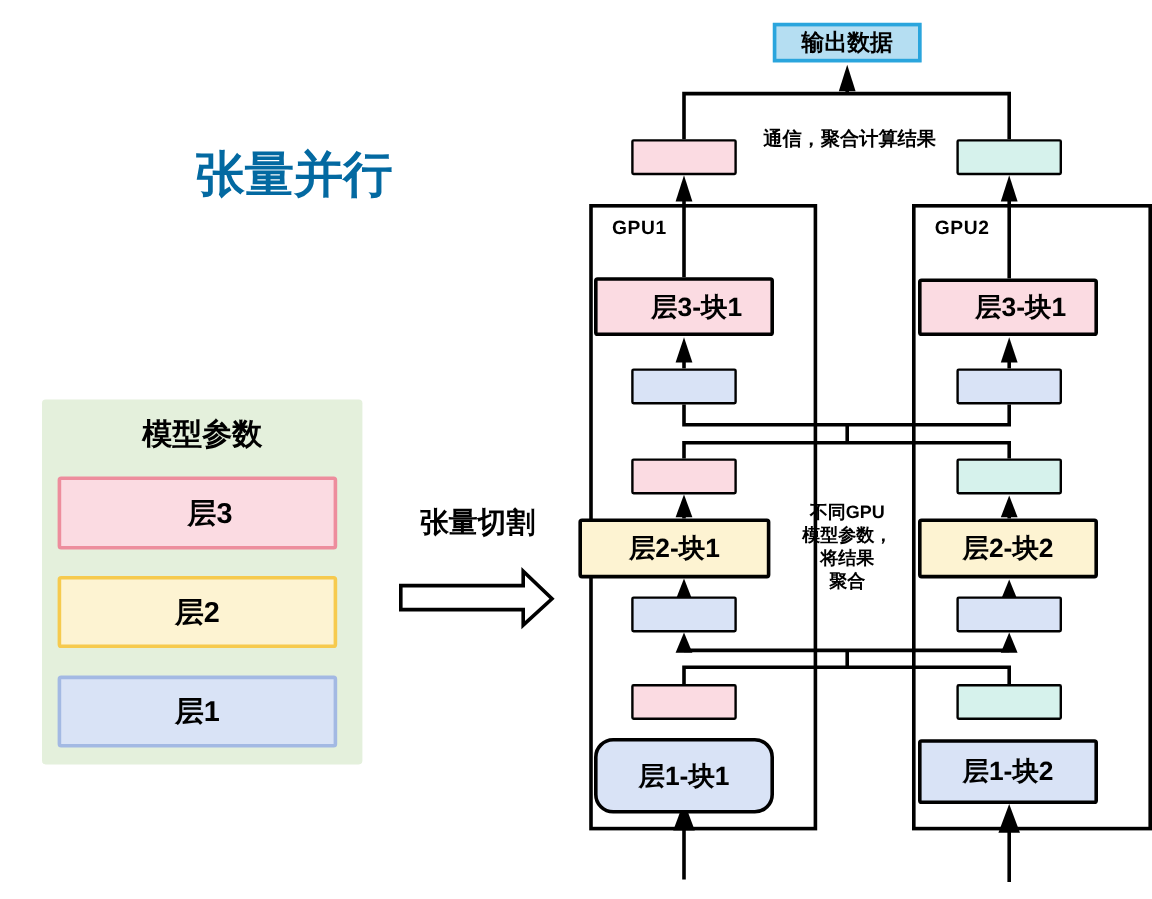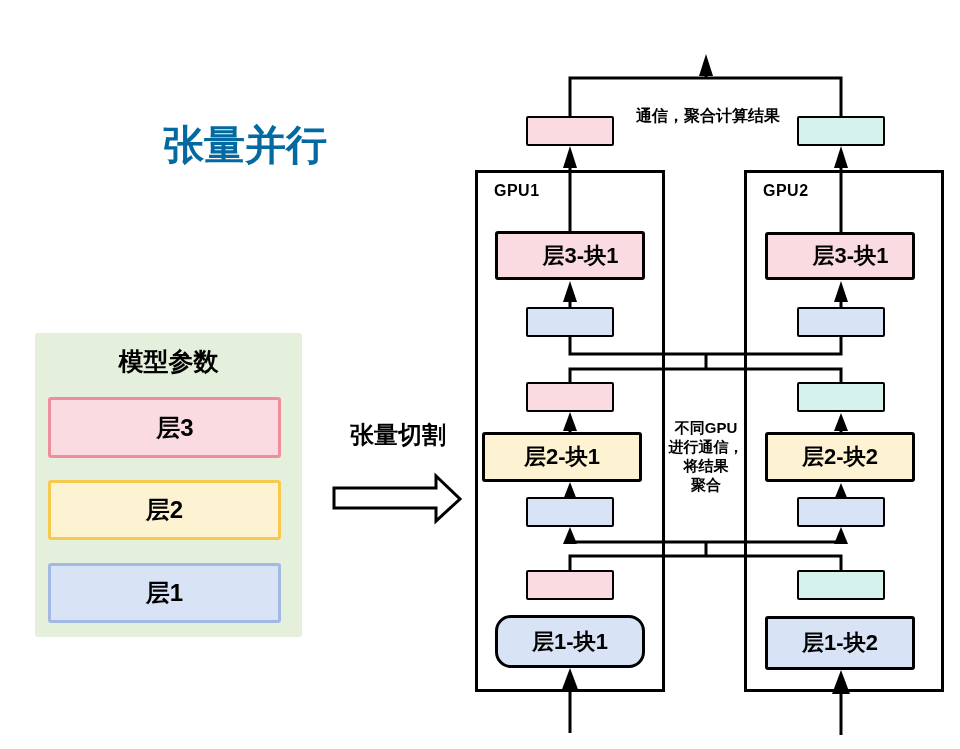--- a/index.html
+++ b/index.html
@@ -23,29 +23,29 @@
 
   .pink{background:var(--c-pink_fill,#fbdbe2);border-color:var(--c-pink_border,#ed8d9d);padding-left:21px;}
   .yellow{background:var(--c-yellow_fill,#fdf3d2);border-color:var(--c-yellow_border,#f6ca4e);}
   .blue{background:var(--c-blue_fill,#d9e3f6);border-color:var(--c-blue_border,#a3b9e3);}
   .teal{background:var(--c-teal_fill,#d6f2ec);border-color:var(--c-teal_border,#8cdacc);}
 
   .transform-label{left:335px;top:419px;width:126px;text-align:center;font-size:24px;font-weight:bold;white-space:nowrap;}
 
   .connectors{position:absolute;left:0;top:0;z-index:1;}
 
-  .gpu-box{border:3px solid #000;z-index:0;}
+  .gpu-box{border:3px solid #000;z-index:0;margin-left:16px;}
   .gpu1{left:475px;top:170px;width:190px;height:522px;}
   .gpu2{left:744px;top:170px;width:200px;height:522px;}
   .gpu-label{position:absolute;top:9px;left:16px;font-size:16px;font-weight:bold;letter-spacing:0.5px;}
 
   .block{border:3px solid;border-radius:3px;font-size:22px;font-weight:bold;z-index:2;}
   .g1-l3{left:495px;top:231px;width:150px;height:49px;}
   .g1-l2{left:482px;top:432px;width:160px;height:50px;}
-  .g1-l1{left:495px;top:615px;width:150px;height:53px;border-radius:16px;}
+  .g1-l1{left:495px;top:615px;width:150px;height:63px;border-radius:16px;}
   .g2-l3{left:765px;top:232px;width:150px;height:48px;}
   .g2-l2{left:765px;top:432px;width:150px;height:50px;}
   .g2-l1{left:765px;top:616px;width:150px;height:54px;}
 
   .small{width:88px;height:30px;border:2px solid;border-radius:2px;z-index:2;}
   .sx1{left:526px;}
   .sx2{left:797px;}
   .sy-top{top:116px;}
   .sy-agg3{top:307px;}
   .sy-part2{top:382px;}
@@ -113,20 +113,21 @@
       <polygon points="841,413 834,431 848,431"></polygon>
       <polygon points="570,482 563,500 577,500"></polygon>
       <polygon points="841,483 834,500 848,500"></polygon>
       <polygon points="570,527 563,544 577,544"></polygon>
       <polygon points="841,527 834,544 848,544"></polygon>
       <polygon points="570,668 561,692 579,692"></polygon>
       <polygon points="841,670 832,694 850,694"></polygon>
     </g>
   </svg>
 
+  <div class="abs output-box center">输出数据</div>
 
   <div class="abs top-annotation">通信，聚合计算结果</div>
 
   <div class="abs gpu-box gpu1">
     <div class="gpu-label">GPU1</div>
   </div>
   <div class="abs gpu-box gpu2">
     <div class="gpu-label">GPU2</div>
   </div>
 
@@ -145,18 +146,18 @@
   <div class="abs small sx1 sy-part1 pink"></div>
 
   <div class="abs small sx2 sy-top teal"></div>
   <div class="abs small sx2 sy-agg3 blue"></div>
   <div class="abs small sx2 sy-part2 teal"></div>
   <div class="abs small sx2 sy-agg2 blue"></div>
   <div class="abs small sx2 sy-part1 teal"></div>
 
   <div class="abs middle-annotation">
     <div>不同GPU</div>
-    <div>进行通信，</div>
+    <div>模型参数，</div>
     <div>将结果</div>
     <div>聚合</div>
   </div>
 
 </div>
 
 </body></html>

